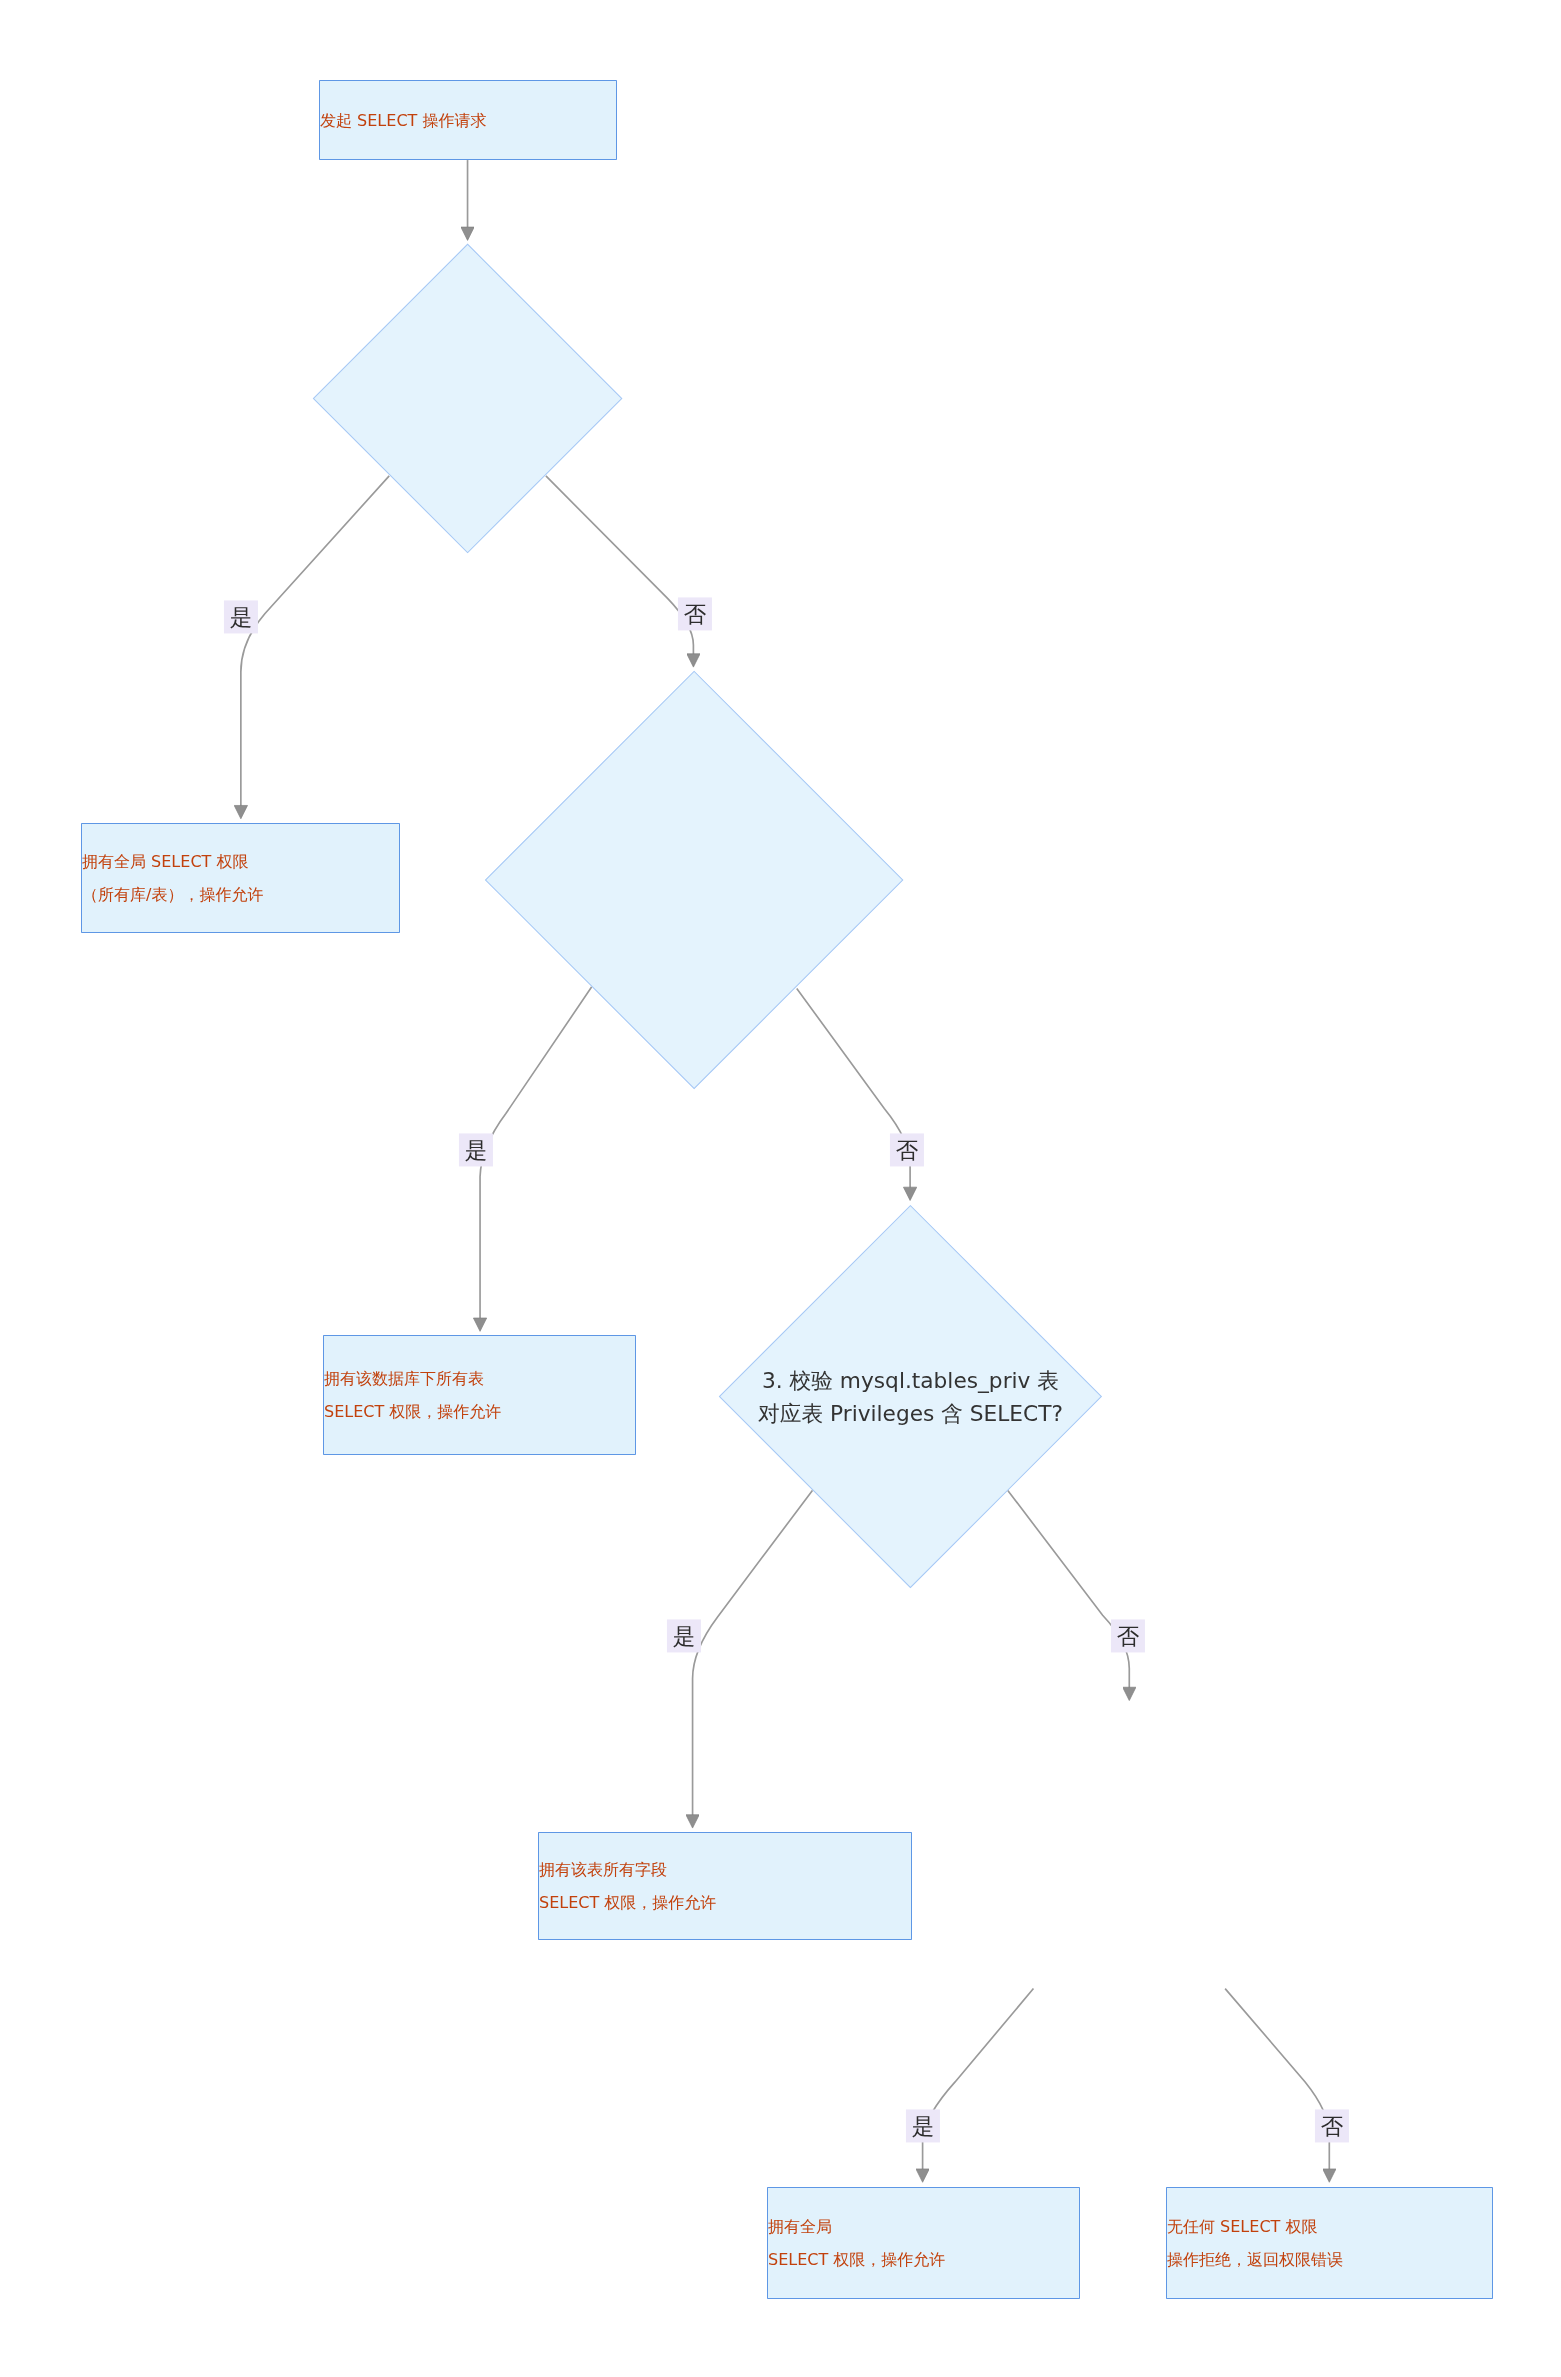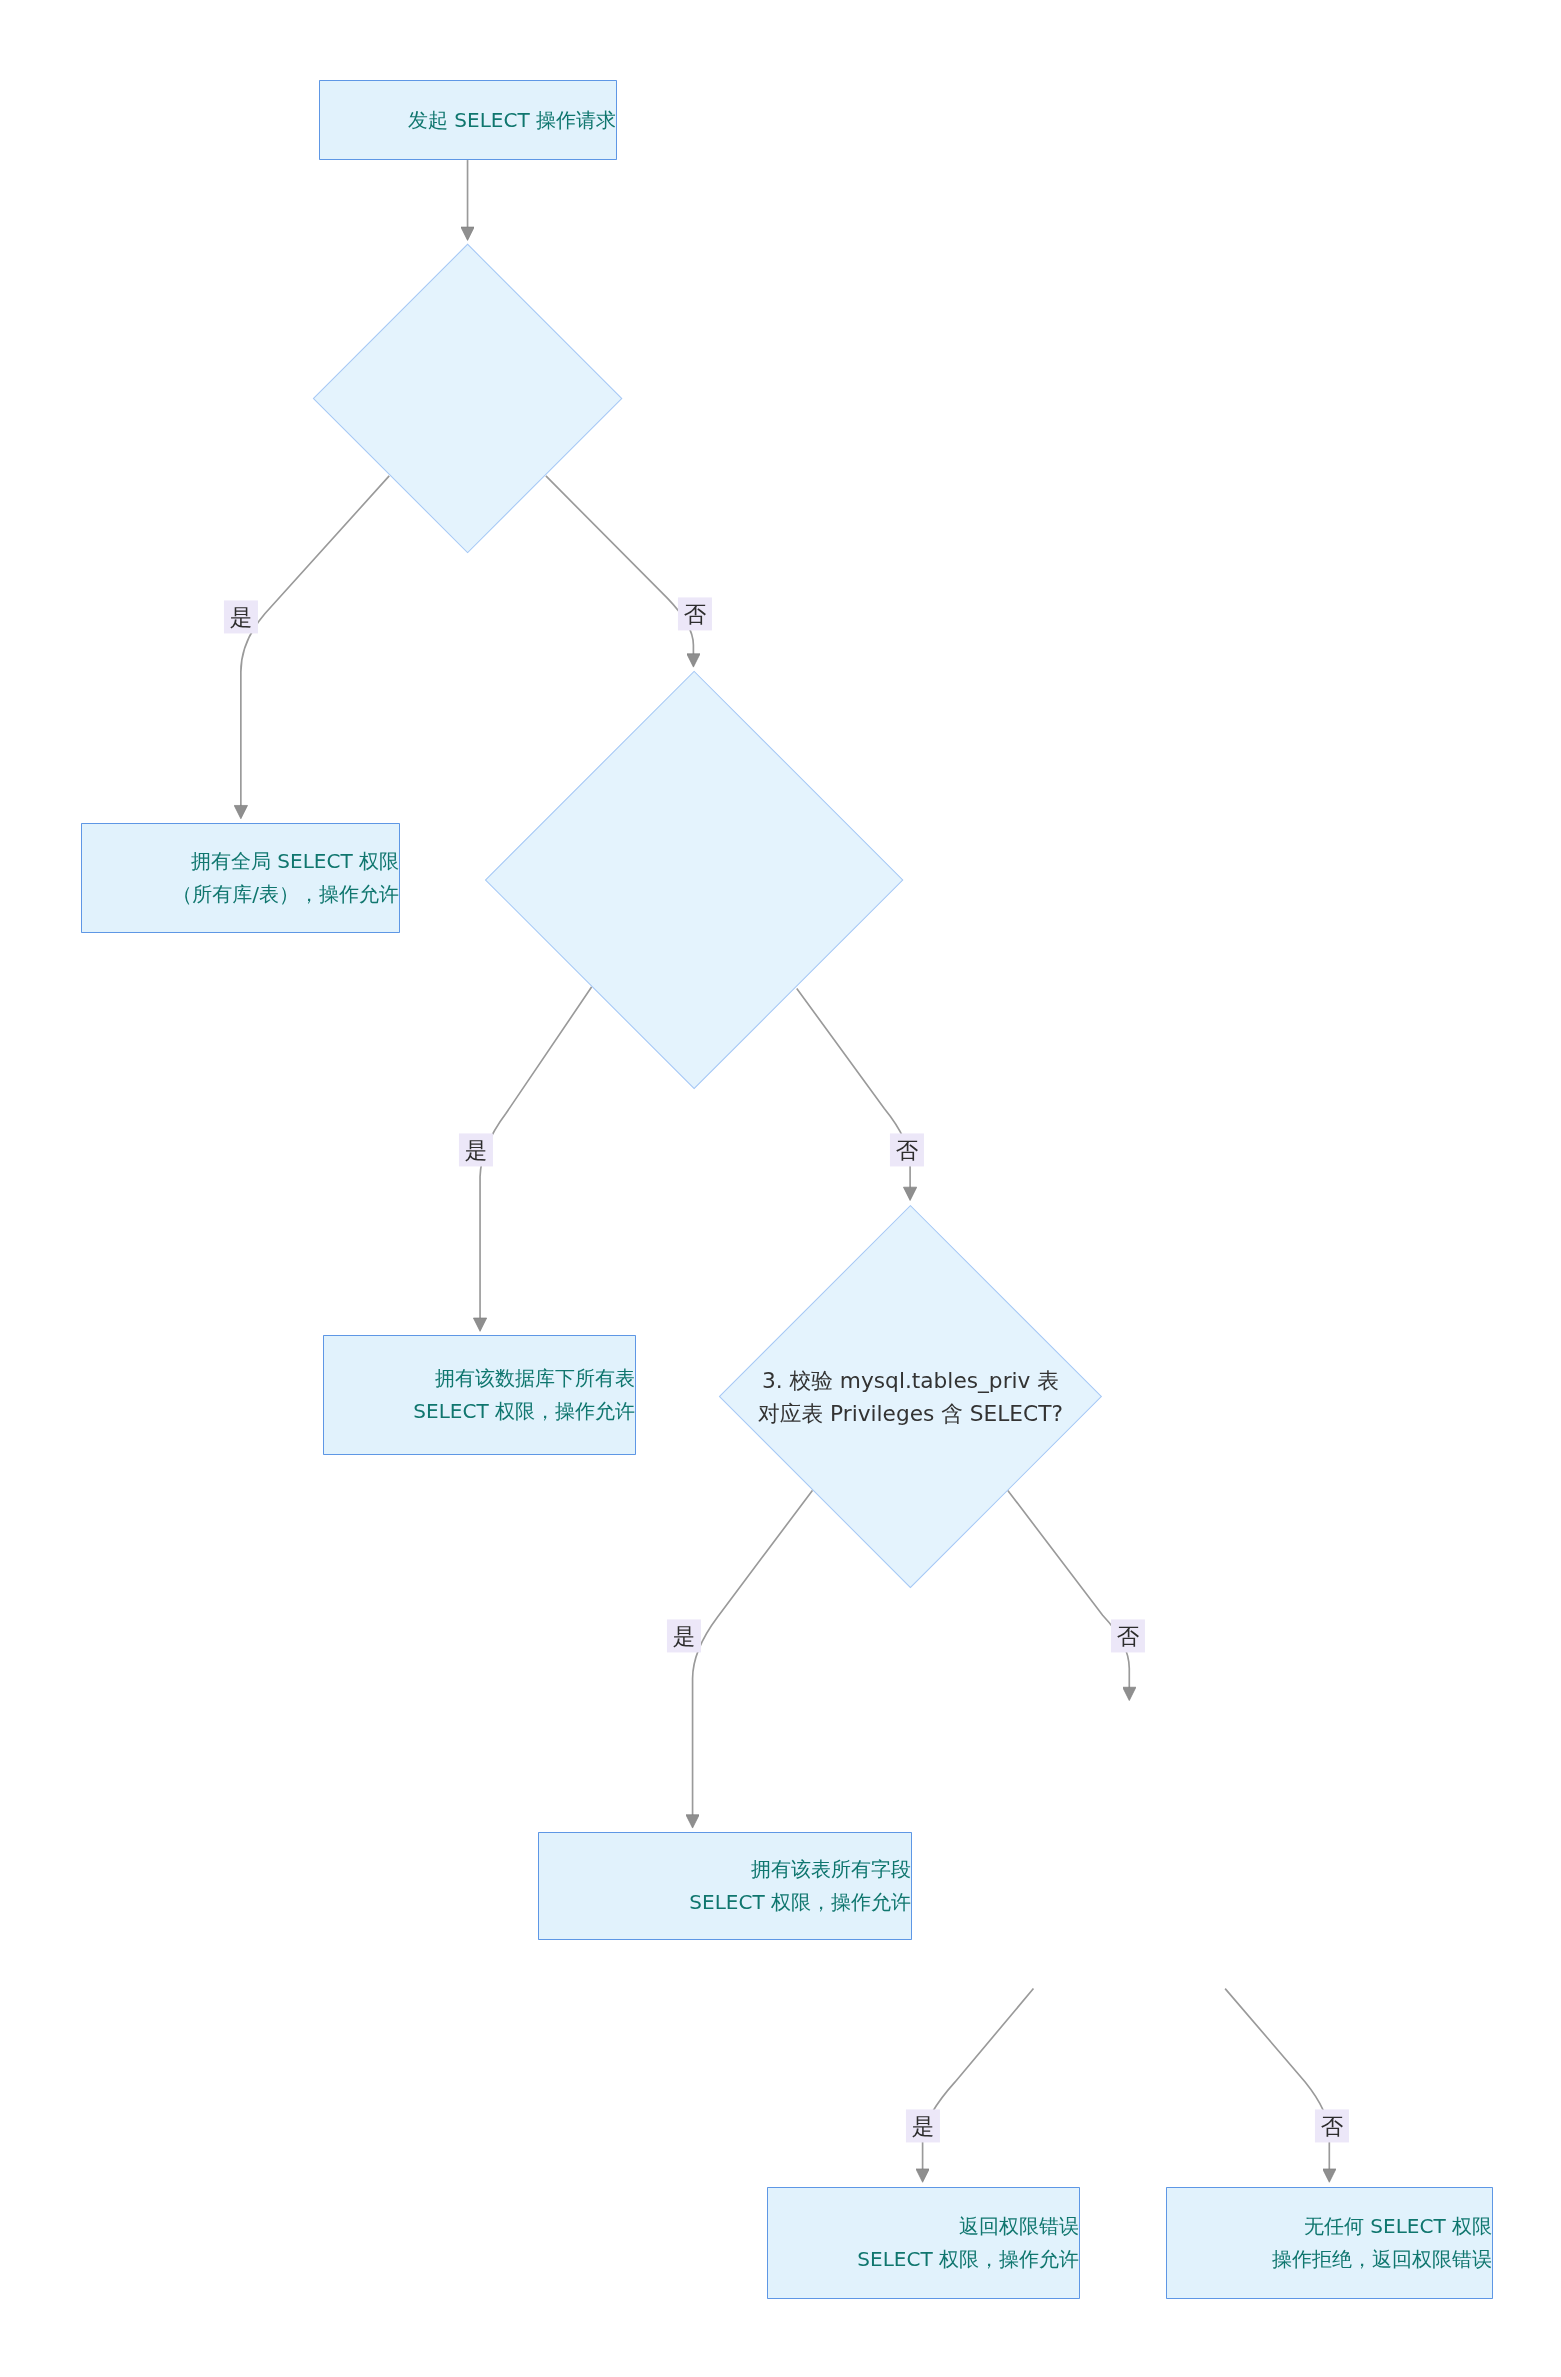--- a/index.html
+++ b/index.html
@@ -28,25 +28,25 @@
     stroke-width: 2px;
   }
   .node-rect {
     position: absolute;
     box-sizing: border-box;
     background: #e1f2fc;
     border: 1.7px solid #5e97e5;
     border-radius: 0.8px;
     display: flex;
     flex-direction: column;
-    align-items: flex-end;
+    align-items: flex-start;
     justify-content: center;
     text-align: center;
-    color: #0f766e;
-    font-size: 20px;
+    color: #c2410c;
+    font-size: 16px;
     line-height: 33px;
     white-space: nowrap;
   }
   .diamond {
     position: absolute;
   }
   .diamond .shape {
     position: absolute;
     left: 14.645%;
     top: 14.645%;
@@ -134,21 +134,21 @@
     </div>
   </div>
 
   <div class="node-rect" style="left:538px; top:1832px; width:374px; height:108px;">
     <span>拥有该表所有字段</span>
     <span>SELECT 权限，操作允许</span>
   </div>
 
 
   <div class="node-rect" style="left:767px; top:2187px; width:313px; height:112px;">
-    <span>返回权限错误</span>
+    <span>拥有全局</span>
     <span>SELECT 权限，操作允许</span>
   </div>
 
   <div class="node-rect" style="left:1166px; top:2187px; width:327px; height:112px;">
     <span>无任何 SELECT 权限</span>
     <span>操作拒绝，返回权限错误</span>
   </div>
 
   <div class="edge-label" style="left:241px; top:617px;">是</div>
   <div class="edge-label" style="left:695px; top:614px;">否</div>

